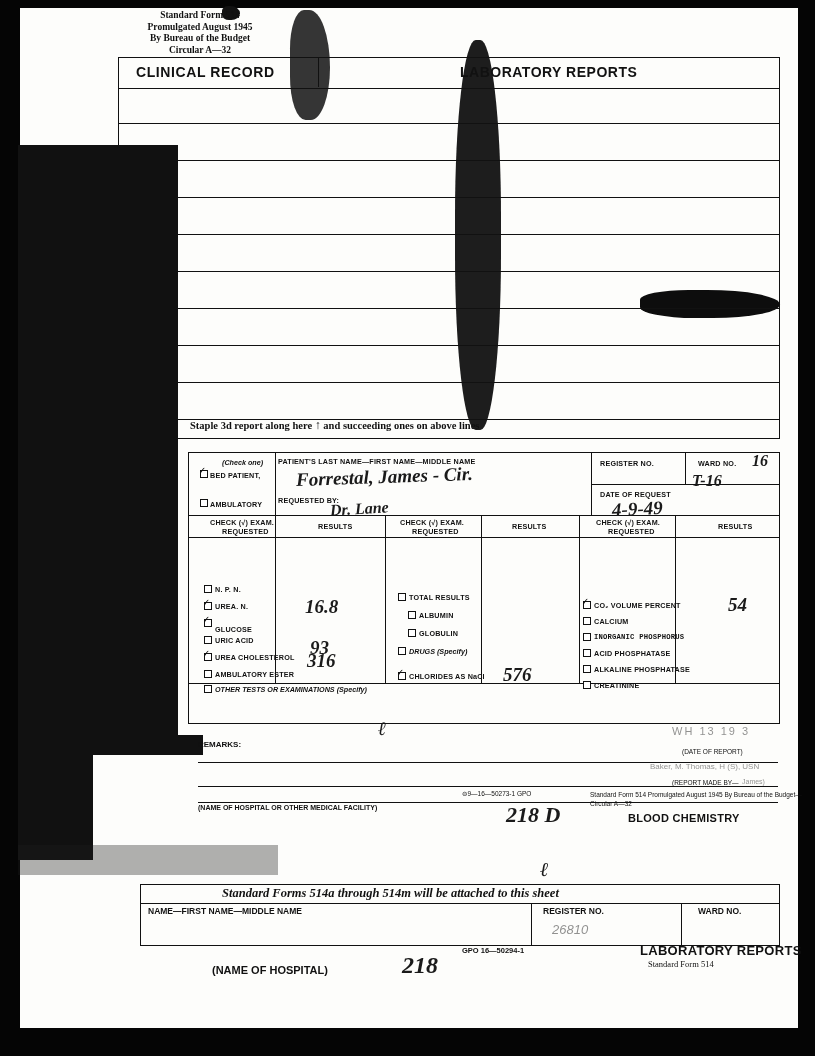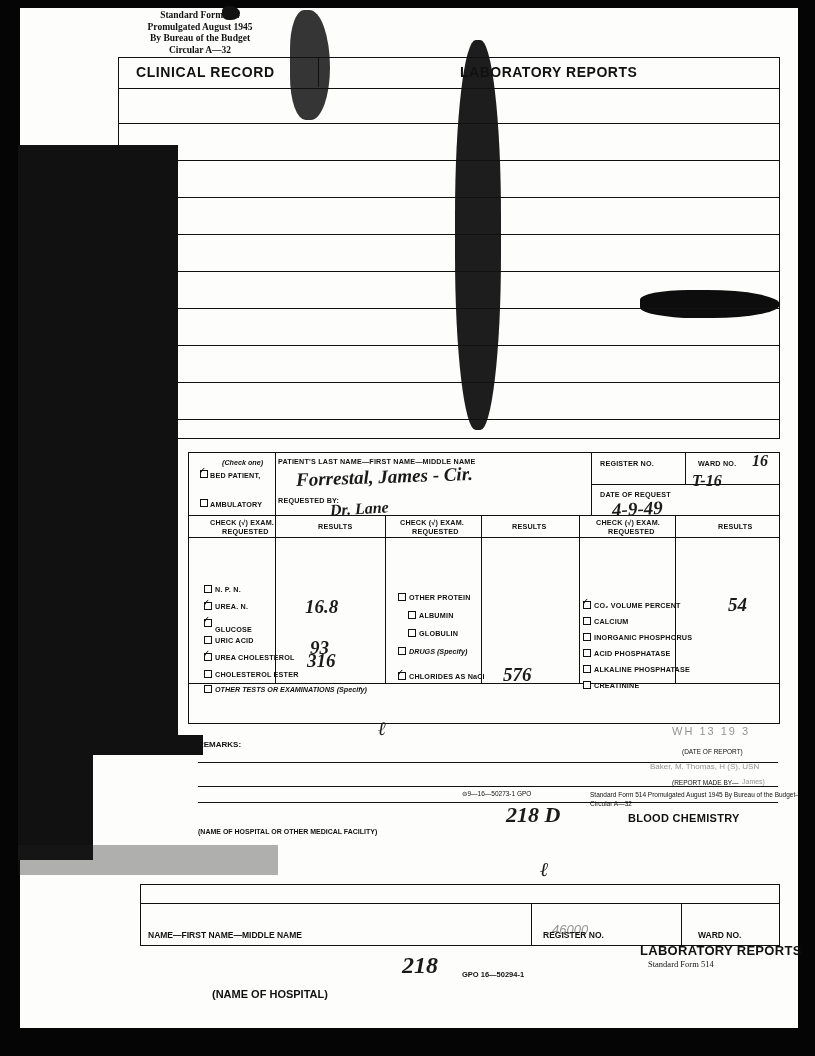--- a/index.html
+++ b/index.html
@@ -51,21 +51,21 @@
   .hand{
     position:absolute;color:#1a1a1a;font-family:"Liberation Serif",serif;
     font-style:italic;font-weight:bold;
   }
   .hand-b{font-size:19px;}
   .hand-m{font-size:16px;}
 
   .remarks{position:absolute;left:198px;top:740px;font-size:8px;font-weight:bold;color:#111;font-family:"Liberation Sans",sans-serif;}
   .rline{position:absolute;border-top:1.1px solid #111;}
   .tiny{position:absolute;font-size:6.5px;color:#111;font-family:"Liberation Sans",sans-serif;}
-  .tiny-b{position:absolute;font-size:7px;font-weight:bold;color:#111;font-family:"Liberation Sans",sans-serif;margin-top:24px;}
+  .tiny-b{position:absolute;font-size:7px;font-weight:bold;color:#111;font-family:"Liberation Sans",sans-serif;}
   .ghost{position:absolute;color:#3a3a3a;font-family:"Liberation Sans",sans-serif;font-size:8px;opacity:.55;}
 
   .bloodchem{position:absolute;left:628px;top:812px;font-size:11px;font-weight:bold;color:#111;font-family:"Liberation Sans",sans-serif;letter-spacing:.3px;}
 
   
   .botbox{position:absolute;left:140px;top:884px;width:638px;height:60px;border:1.6px solid #111;}
   .botttl{position:absolute;left:222px;top:886px;font-size:12.5px;font-weight:bold;font-style:italic;color:#111;font-family:"Liberation Serif",serif;}
   .labrep-bot{position:absolute;left:640px;top:943px;font-size:13px;font-weight:bold;color:#111;font-family:"Liberation Sans",sans-serif;letter-spacing:.3px;}
   .sf514{position:absolute;left:648px;top:959px;font-size:8.5px;color:#111;font-family:"Liberation Serif",serif;}
 </style>
@@ -101,20 +101,25 @@
     <div class="rule" style="top:213px;"></div>
     <div class="rule" style="top:250px;"></div>
     <div class="rule" style="top:287px;"></div>
     <div class="rule" style="top:324px;"></div>
     <div class="rule" style="top:361px;"></div>
   </div>
   <div class="clinrec-box"></div>
   <div class="clinrec">CLINICAL  RECORD</div>
   <div class="labrep-top">LABORATORY  REPORTS</div>
 
+  <div class="staple">
+    <span>Staple 3d report along here</span>
+    <span class="arrow">↑</span>
+    <span>and succeeding ones on above lines</span>
+  </div>
 
   <div class="form">
     <div class="hline" style="top:62px;"></div>
     <div class="hline" style="top:84px;"></div>
     <div class="hline" style="top:230px;"></div>
     <div class="vline" style="left:86px;height:62px;"></div>
     <div class="vline" style="left:402px;height:62px;"></div>
     <div class="vline" style="left:496px;height:31px;"></div>
     <div class="vline" style="left:86px;top:62px;height:168px;"></div>
     <div class="vline" style="left:196px;top:62px;height:168px;"></div>
@@ -168,24 +173,24 @@
 
   <div class="cbx" style="left:204px;top:636px;"></div>
   <div class="lbl" style="left:215px;top:636px;">URIC ACID</div>
 
   <div class="cbx" style="left:204px;top:653px;"></div>
   <div class="chk" style="left:203px;top:651px;">✓</div>
   <div class="lbl" style="left:215px;top:653px;">UREA CHOLESTEROL</div>
   <div class="hand hand-b" style="left:307px;top:650px;">316</div>
 
   <div class="cbx" style="left:204px;top:670px;"></div>
-  <div class="lbl" style="left:215px;top:670px;">CHOLESTEROL ESTER</div>
+  <div class="lbl" style="left:215px;top:670px;">AMBULATORY ESTER</div>
 
   <div class="cbx" style="left:398px;top:593px;"></div>
-  <div class="lbl" style="left:409px;top:593px;">OTHER PROTEIN</div>
+  <div class="lbl" style="left:409px;top:593px;">TOTAL RESULTS</div>
 
   <div class="cbx" style="left:408px;top:611px;"></div>
   <div class="lbl" style="left:419px;top:611px;">ALBUMIN</div>
 
   <div class="cbx" style="left:408px;top:629px;"></div>
   <div class="lbl" style="left:419px;top:629px;">GLOBULIN</div>
 
   <div class="cbx" style="left:398px;top:647px;"></div>
   <div class="lbl-i" style="left:409px;top:647px;">DRUGS (Specify)</div>
 
@@ -196,21 +201,21 @@
 
   <div class="cbx" style="left:583px;top:601px;"></div>
   <div class="chk" style="left:582px;top:599px;">✓</div>
   <div class="lbl" style="left:594px;top:601px;">CO₂ VOLUME PERCENT</div>
   <div class="hand hand-b" style="left:728px;top:594px;">54</div>
 
   <div class="cbx" style="left:583px;top:617px;"></div>
   <div class="lbl" style="left:594px;top:617px;">CALCIUM</div>
 
   <div class="cbx" style="left:583px;top:633px;"></div>
-  <div class="lbl" style="left:594px;top:633px;">INORGANIC PHOSPHORUS</div>
+  <div class="lbl" style="left:594px;top:633px;font-family:Liberation Mono, monospace;">INORGANIC PHOSPHORUS</div>
 
   <div class="cbx" style="left:583px;top:649px;"></div>
   <div class="lbl" style="left:594px;top:649px;">ACID PHOSPHATASE</div>
 
   <div class="cbx" style="left:583px;top:665px;"></div>
   <div class="lbl" style="left:594px;top:665px;">ALKALINE PHOSPHATASE</div>
 
   <div class="cbx" style="left:583px;top:681px;"></div>
   <div class="lbl" style="left:594px;top:681px;">CREATININE</div>
 
@@ -237,24 +242,25 @@
 By Bureau of the Budget—Circular A—32</span>
   </div>
   <div class="hand hand-b" style="left:506px;top:802px;font-size:22px;">218 D</div>
   <div class="bloodchem">BLOOD CHEMISTRY</div>
 
   <div class="botbox">
     <div class="hline" style="top:18px;"></div>
     <div class="vline" style="left:390px;top:18px;height:42px;"></div>
     <div class="vline" style="left:540px;top:18px;height:42px;"></div>
   </div>
+  <div class="botttl">Standard Forms 514a through 514m will be attached to this sheet</div>
   <div class="tiny-b" style="left:148px;top:906px;font-size:8.5px;">NAME—FIRST NAME—MIDDLE NAME</div>
   <div class="tiny-b" style="left:543px;top:906px;font-size:8.5px;">REGISTER NO.</div>
   <div class="tiny-b" style="left:698px;top:906px;font-size:8.5px;">WARD NO.</div>
-  <div class="ghost" style="left:552px;top:922px;font-size:13px;font-style:italic;">46000</div>
+  <div class="ghost" style="left:552px;top:922px;font-size:13px;font-style:italic;">26810</div>
   <div class="tiny-b" style="left:462px;top:946px;font-size:7.5px;">GPO    16—50294-1</div>
   <div class="tiny-b" style="left:212px;top:964px;font-size:11px;">(NAME OF HOSPITAL)</div>
   <div class="hand hand-b" style="left:402px;top:952px;font-size:24px;">218</div>
   <div class="labrep-bot">LABORATORY REPORTS</div>
   <div class="sf514">Standard Form 514</div>
 
   <div class="smudge" style="left:18px;top:845px;width:260px;height:30px;background:#1d1d1d;opacity:.35;border-radius:0;"></div>
   <div class="hand hand-b" style="left:540px;top:858px;font-size:20px;">ℓ</div>
 </div>
 

